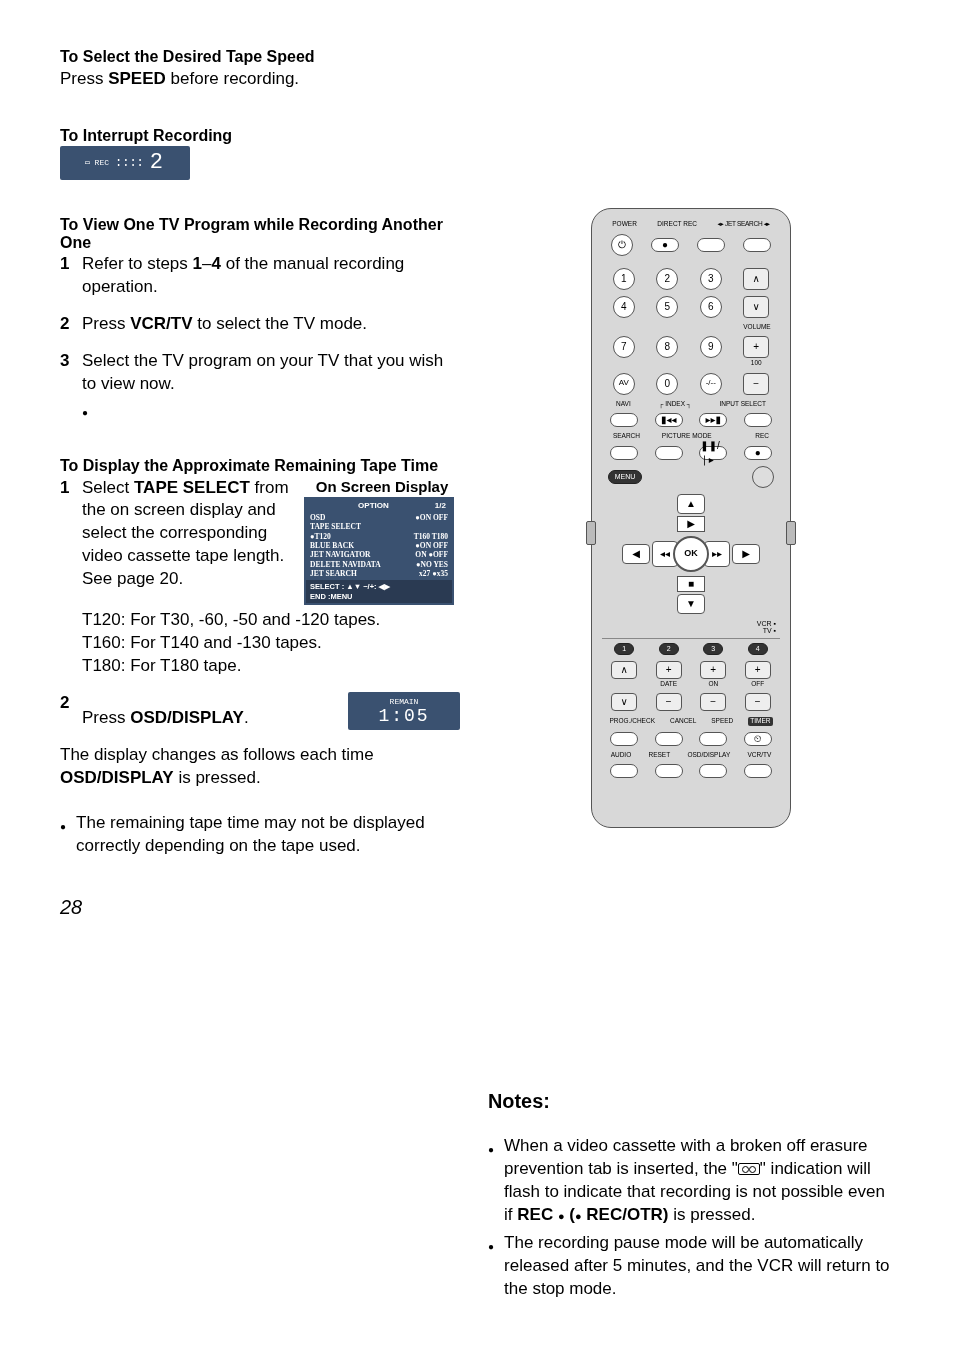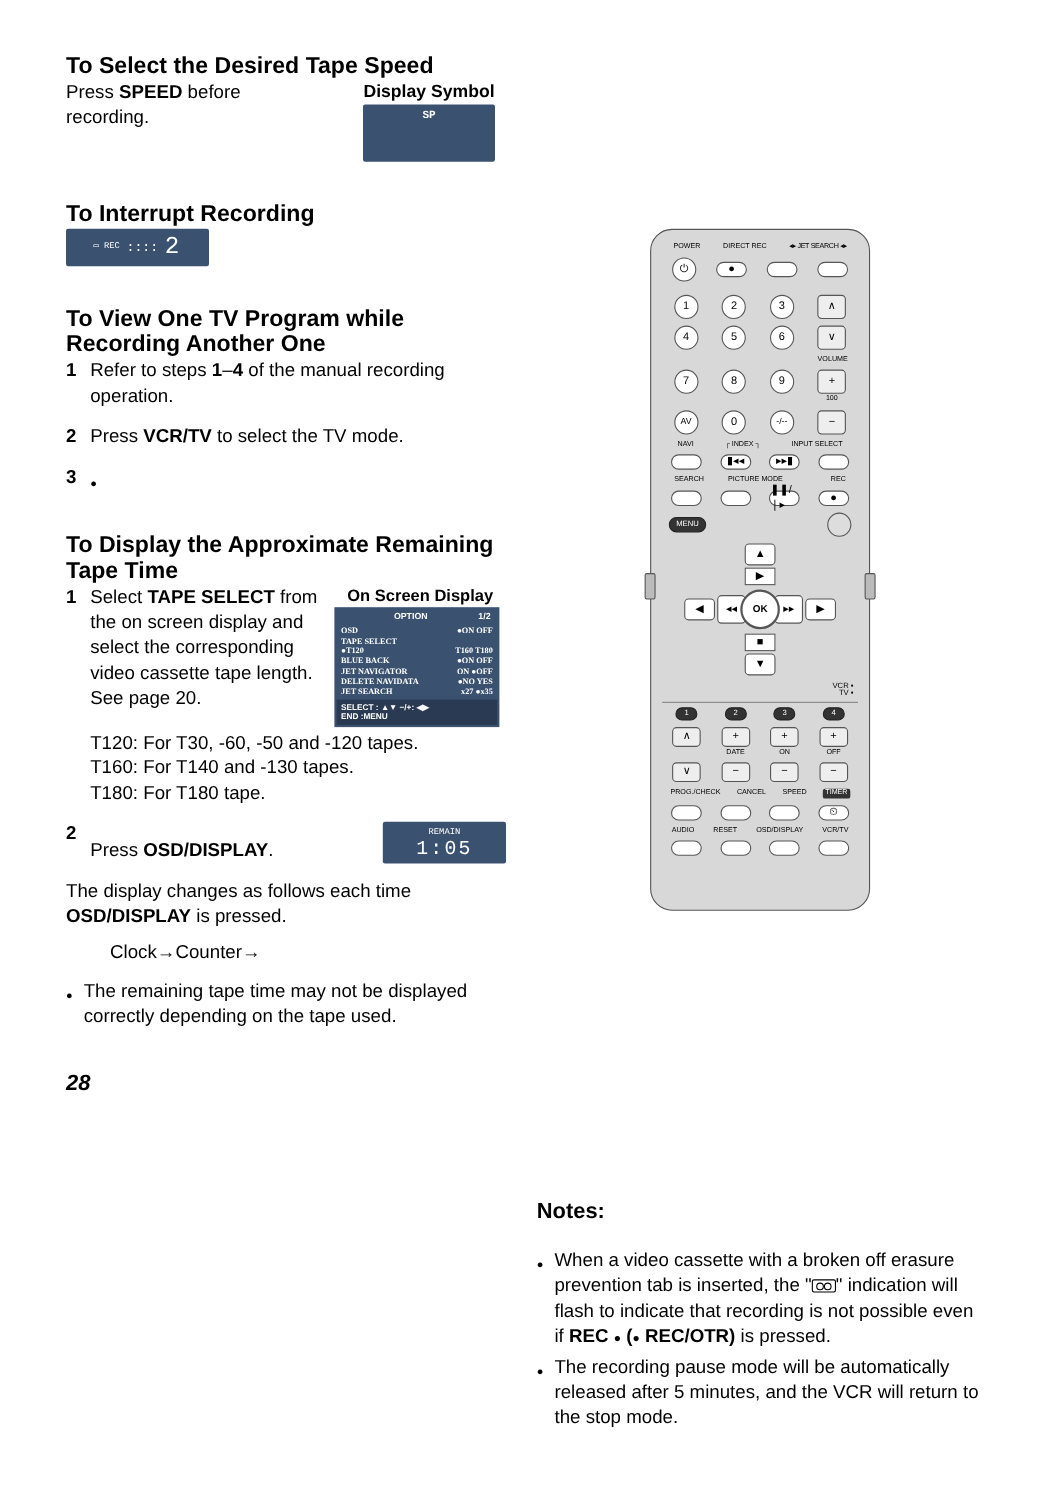--- a/index.html
+++ b/index.html
@@ -9,42 +9,42 @@
     background: #fff;
     color: #000;
     width: 954px;
     padding: 48px 60px 40px 60px;
     font-size: 17px;
     line-height: 1.35;
   }
   .page { display: flex; gap: 28px; }
   .col-left { width: 400px; }
   .col-right { flex: 1; position: relative; }
-  h2 { font-size: 21px; font-weight: bold; margin: 0 0 2px 0; line-height: 1.1; }
+  h2 { font-size: 16px; font-weight: bold; margin: 0 0 2px 0; line-height: 1.1; }
   .section { margin-bottom: 36px; }
   .step { display: flex; gap: 8px; margin-bottom: 14px; }
   .step-num { font-weight: bold; width: 14px; flex-shrink: 0; }
   .step-body { flex: 1; }
   .bullet-line { display: flex; gap: 6px; margin-top: 2px; }
   .bullet-dot::before { content: "●"; font-size: 10px; position: relative; top: 2px; margin-right: 4px; }
   .disp-label { font-weight: bold; text-align: center; font-size: 16px; }
   .disp-box { background: #3a5170; color: #fff; font-family: "Courier New", monospace; font-size: 11px; text-align: center; border-radius: 2px; }
   .disp-sp { width: 120px; height: 52px; padding-top: 4px; font-size: 10px; font-weight: bold; margin: 0 auto; }
   .disp-rec { width: 130px; height: 34px; display:flex; align-items:center; justify-content:center; gap:6px; }
   .disp-remain { width: 112px; height: 38px; display:flex; flex-direction:column; align-items:center; justify-content:center; margin-left:auto; }
   .seg { font-family: "Courier New", monospace; font-size: 22px; letter-spacing: 2px; line-height: 1; }
   .tiny { font-size: 8px; letter-spacing: 0; }
   .osd-panel {
     width: 150px; background: #3a5170; color: #fff; font-size: 7.5px; padding: 4px;
     font-family: Arial, sans-serif; font-weight: bold; line-height: 1.25;
   }
   .osd-title { text-align:center; font-size: 8px; margin-bottom: 2px; display:flex; justify-content:space-between; padding: 0 4px;}
   .osd-row { display:flex; justify-content:space-between; padding: 0 2px; font-family: Liberation Serif, serif; }
   .osd-foot { background:#2a3a52; margin: 2px -2px -2px -2px; padding: 2px 4px; }
-  .page-num { font-weight: bold; font-style: italic; font-size: 20px; margin-top: 30px; }
+  .page-num { font-weight: normal; font-style: italic; font-size: 20px; margin-top: 30px; }
   .remote {
     width: 200px; height: 620px; background:#d8d8d8; border:1.5px solid #555; border-radius: 20px;
     margin: 160px auto 0 auto; padding: 12px 10px; position:relative;
   }
   .r-row { display:flex; justify-content:space-around; margin-bottom: 6px; align-items:center; }
   .r-lbl { font-size: 6.5px; text-align:center; line-height:1; }
   .r-btn { border:1px solid #555; border-radius:50%; display:flex; align-items:center; justify-content:center; font-size:10px; background:#fff; }
   .r-btn.c16 { width:22px; height:22px; }
   .r-btn.oval { width:28px; height:14px; border-radius:7px; }
   .r-btn.sq { width:26px; height:22px; border-radius:4px; background:#eee; }
@@ -75,24 +75,20 @@
 
 <div class="page">
   <div class="col-left">
 
     <div class="section">
       <h2>To Select the Desired Tape Speed</h2>
       <div style="display:flex; gap:24px; align-items:flex-start;">
         <div style="flex:1;">
           <span>Press </span><span class="strong">SPEED</span><span> before recording.</span>
         </div>
-        <div style="width:140px; text-align:center;">
-          <div class="disp-label">Display Symbol</div>
-          <div class="disp-box disp-sp">SP</div>
-        </div>
       </div>
     </div>
 
     <div class="section">
       <h2>To Interrupt Recording</h2>
       <div style="display:flex; gap:20px; align-items:flex-start;">
         <div class="disp-box disp-rec">
           <span style="font-size:8px;">▭ REC</span>
           <span style="font-size:12px;">::::</span>
           <span class="seg">2</span>
@@ -110,20 +106,21 @@
       </div>
       <div class="step">
         <div class="step-num">2</div>
         <div class="step-body">
           <span>Press </span><span class="strong">VCR/TV</span><span> to select the TV mode.</span>
         </div>
       </div>
       <div class="step">
         <div class="step-num">3</div>
         <div class="step-body">
+          <div>Select the TV program on your TV that you wish to view now.</div>
           <div class="bullet-line">
             <span class="bullet-dot"></span>
           </div>
         </div>
       </div>
     </div>
 
     <div class="section">
       <h2>To Display the Approximate Remaining Tape Time</h2>
       <div class="step" style="margin-bottom:4px;">
@@ -191,21 +188,20 @@
             <div class="tiny">REMAIN</div>
             <div class="seg" style="font-size:18px;">1:05</div>
           </div>
         </div>
       </div>
 
       <div>
         <span>The display changes as follows each time </span><span class="strong">OSD/DISPLAY</span><span> is pressed.</span>
       </div>
       <div style="padding:10px 0 10px 40px;">
-        <div>Clock→Counter→</div>
       </div>
 
       <div class="bullet-line">
         <span class="bullet-dot"></span>
         <span>The remaining tape time may not be displayed correctly depending on the tape used.</span>
       </div>
     </div>
 
     <div class="page-num">28</div>
   </div>

